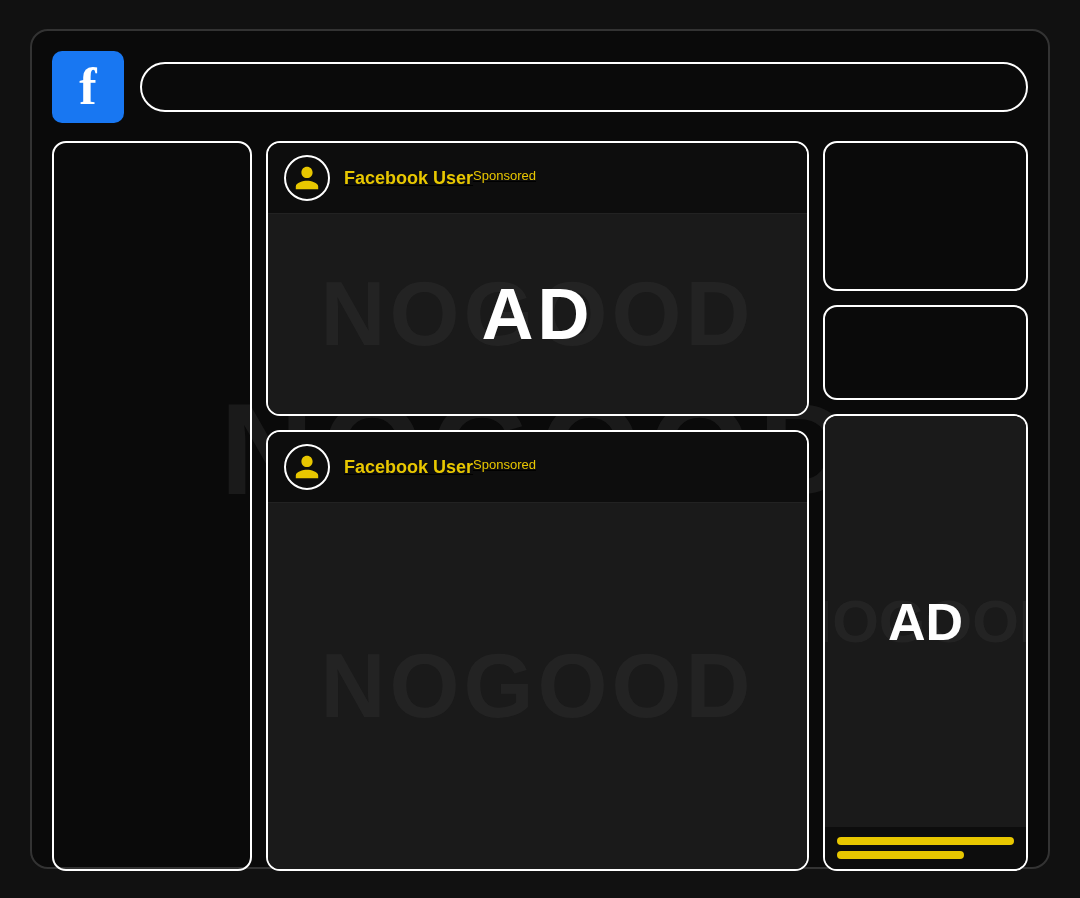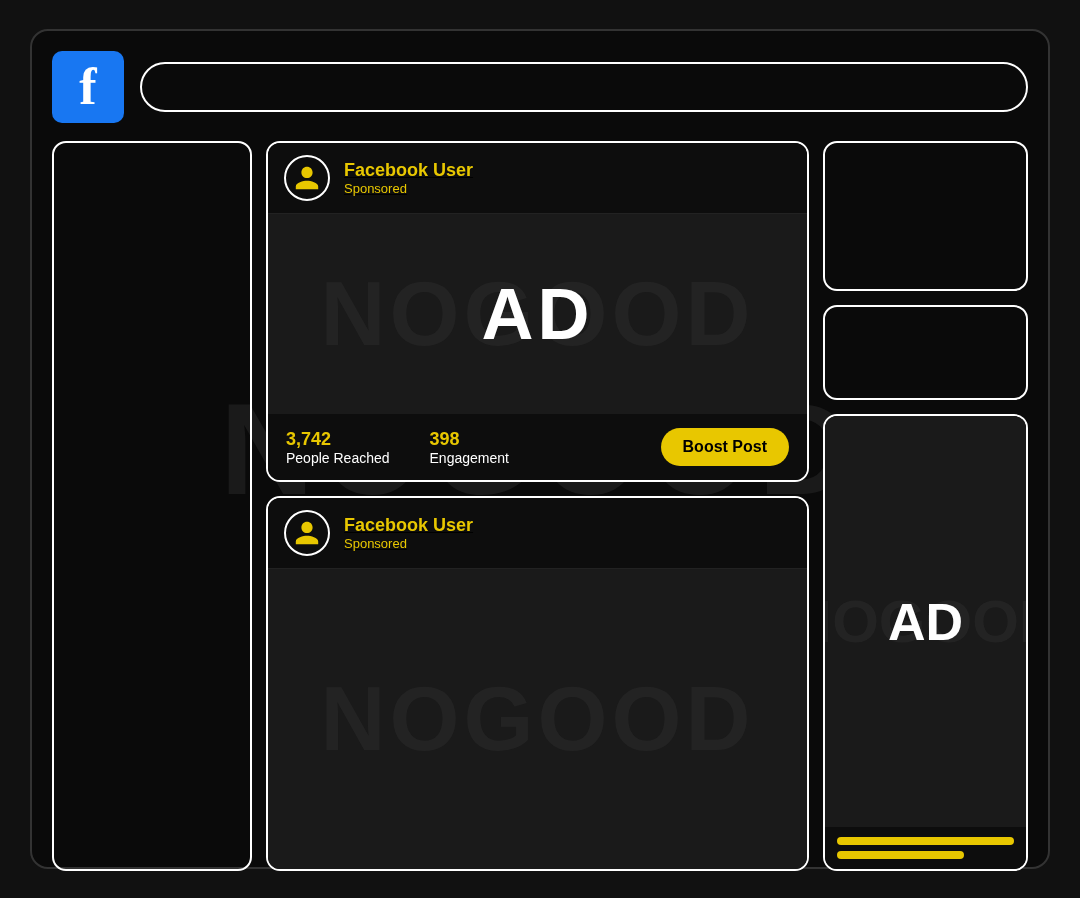--- a/index.html
+++ b/index.html
@@ -117,21 +117,21 @@
       justify-content: center;
       flex-shrink: 0;
     }
     .user-avatar svg {
       width: 28px;
       height: 28px;
       fill: #e8c700;
     }
     .user-info {
       display: flex;
-      flex-direction: column;
+      flex-direction: row;
       text-decoration: underline;
     }
     .user-name {
       color: #e8c700;
       font-size: 18px;
       font-weight: 700;
     }
     .sponsored-label {
       color: #e8c700;
       font-size: 13px;
@@ -308,31 +308,20 @@
           </div>
           <div class="user-info">
             <span class="user-name">Facebook User</span>
             <span class="sponsored-label">Sponsored</span>
           </div>
         </div>
         <div class="ad-image-area">
           <span class="ad-image-watermark">NOGOOD</span>
           <span class="ad-label-big">AD</span>
         </div>
-        <div class="ad-stats-bar">
-          <div class="stat-item">
-            <span class="stat-value">3,742</span>
-            <span class="stat-label">People Reached</span>
-          </div>
-          <div class="stat-item">
-            <span class="stat-value">398</span>
-            <span class="stat-label">Engagement</span>
-          </div>
-          <button class="boost-btn">Boost Post</button>
-        </div>
       </div>
 
       <div class="ad-card-2">
         <div class="ad-card-header">
           <div class="user-avatar">
             <svg viewBox="0 0 24 24" xmlns="http://www.w3.org/2000/svg">
               <path d="M12 12c2.7 0 4.8-2.1 4.8-4.8S14.7 2.4 12 2.4 7.2 4.5 7.2 7.2 9.3 12 12 12zm0 2.4c-3.2 0-9.6 1.6-9.6 4.8v2.4h19.2v-2.4c0-3.2-6.4-4.8-9.6-4.8z"></path>
             </svg>
           </div>
           <div class="user-info">

